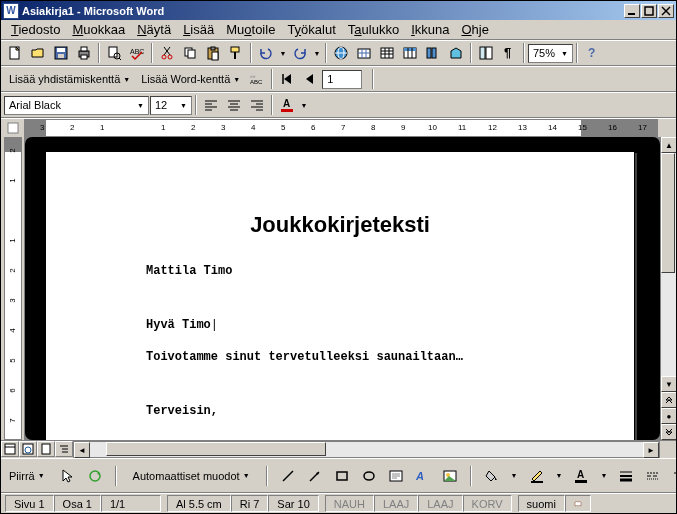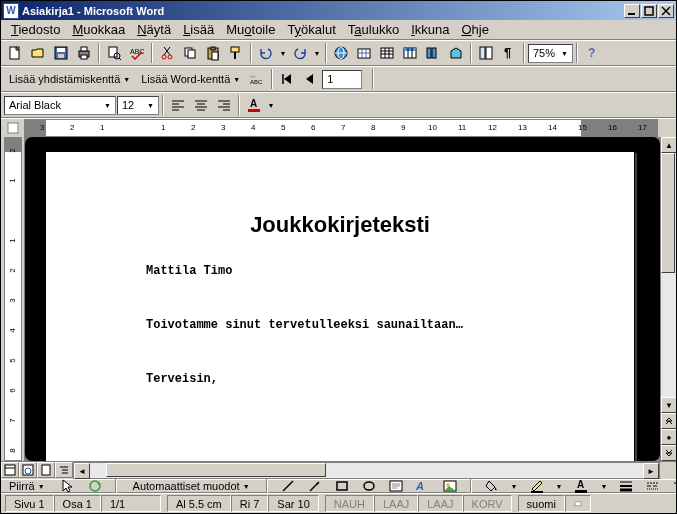--- a/index.html
+++ b/index.html
@@ -41,21 +41,21 @@
   @keyframes blink { 50% { opacity: 0; } }
   .scroll-v { width: 16px; background: #d4d0c8; border-left: 1px solid #808080; display:flex; flex-direction:column; }
   .scroll-btn { width:16px; height:16px; background:#d4d0c8; border:1px solid #fff; border-right-color:#404040; border-bottom-color:#404040; display:flex; align-items:center; justify-content:center; font-size:8px; cursor:pointer; }
   .scroll-track { flex:1; background:#e8e8e8; position:relative; }
   .scroll-thumb { position:absolute; left:0; width:14px; background:#d4d0c8; border:1px solid #fff; border-right-color:#404040; border-bottom-color:#404040; }
   .bottom-bar1 { height: 18px; background:#d4d0c8; display:flex; border-top:1px solid #808080; }
   .view-btns { display:flex; }
   .view-btn { width:18px; height:16px; border:1px solid #808080; border-top-color:#fff; border-left-color:#fff; display:flex; align-items:center; justify-content:center; cursor:pointer; }
   .scroll-h { flex:1; background:#e8e8e8; border:1px solid #808080; position:relative; margin-right:16px; display:flex; }
   .scroll-h .scroll-thumb { position:static; height:14px; width:220px; margin-left:16px; }
-  .draw-toolbar { height: 14px; background:#d4d0c8; display:flex; align-items:center; padding:1px 3px; border-top:1px solid #fff; border-bottom:1px solid #808080; gap:9px; }
+  .draw-toolbar { height: 35px; background:#d4d0c8; display:flex; align-items:center; padding:1px 3px; border-top:1px solid #fff; border-bottom:1px solid #808080; gap:9px; }
   .statusbar { height: 20px; background:#d4d0c8; display:flex; align-items:center; padding:0 4px; border-top:1px solid #fff; font-size:11px; gap:0; }
   .status-cell { border:1px solid #808080; border-top-color:#808080; border-left-color:#808080; border-right-color:#fff; border-bottom-color:#fff; padding:1px 8px; height:17px; display:flex; align-items:center; }
   .status-cell.dim { color:#808080; }
   .status-spacer { width:6px; }
 </style>
 </head>
 <body>
 
 <div class="window">
 
@@ -278,21 +278,21 @@
         </svg>
       </div>
     <div class="combo" style="width:40px">
         <span>1</span>
       </div>
     <div style="flex:0 0 6px"></div>
     <div class="tb-sep"></div>
   </div>
 
   <div class="toolbar">
-    <div class="combo" style="width:112px">
+    <div class="combo" style="width:145px">
         <span>Arial Black</span>
         <span class="arrow dd-arrow">▼</span>
       </div>
     <div class="combo" style="width:42px">
         <span>12</span>
         <span class="arrow dd-arrow">▼</span>
       </div>
     <div class="tb-sep"></div>
     <div class="tb-btn">
         <svg viewBox="0 0 16 16">
@@ -376,20 +376,21 @@
           <div class="num" style="top:248px">6</div>
         <div class="num" style="top:278px">7</div>
           <div class="num" style="top:308px">8</div>
       </div>
     </div>
     <div class="page-scroll">
       <div class="page">
         <h1>Joukkokirjeteksti</h1>
         <p>Mattila Timo</p>
         <div class="spacer"></div>
+        <p class="cursor-line">Hyvä Timo</p>
         <p>Toivotamme sinut tervetulleeksi saunailtaan…</p>
         <div class="spacer"></div>
         <p>Terveisin,</p>
       </div>
     </div>
     <div class="scroll-v">
       <div class="scroll-btn">▲</div>
       <div class="scroll-track">
         <div class="scroll-thumb" style="top:0;height:120px"></div>
       </div>

